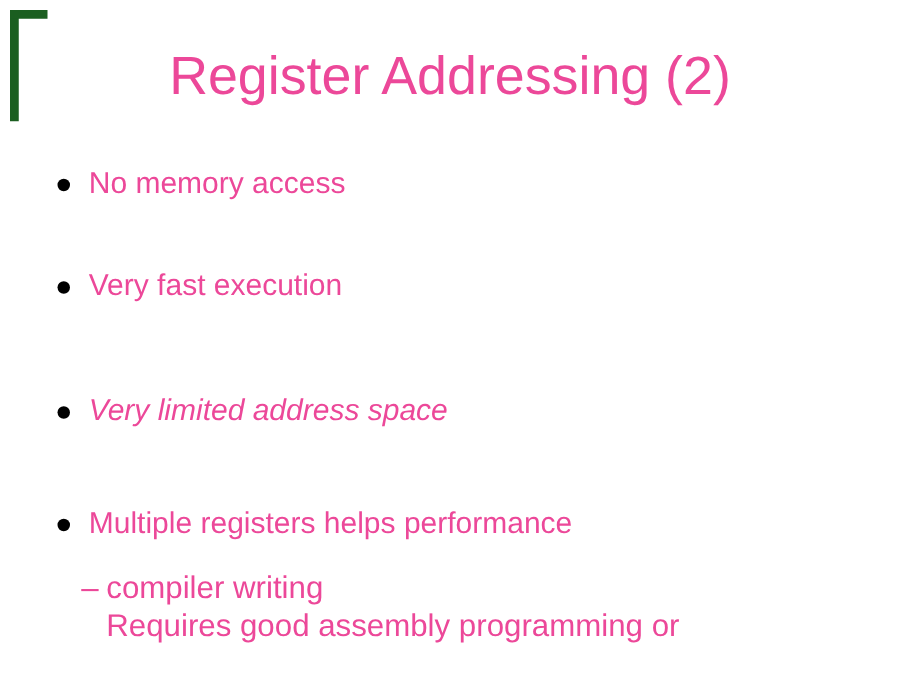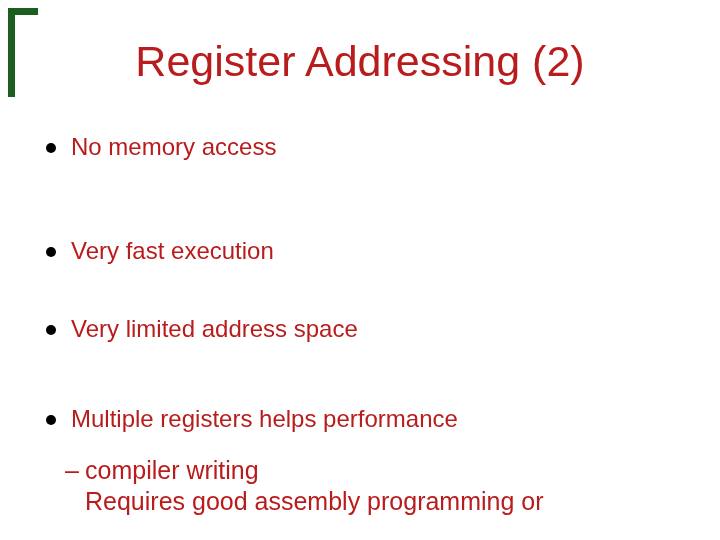--- a/index.html
+++ b/index.html
@@ -5,21 +5,21 @@
   html, body {
     margin: 0;
     padding: 0;
     background: #ffffff;
   }
   .slide {
     position: relative;
     width: 720px;
     height: 540px;
     background: #ffffff;
-    color: #b91c1c;
+    color: #ec4899;
     font-family: "Liberation Sans", sans-serif;
     overflow: hidden;
   }
   
   .green-border-v {
     position: absolute;
     left: 8px;
     top: 8px;
     width: 7px;
     height: 89px;
@@ -55,22 +55,22 @@
   .bullet .dot {
     position: absolute;
     left: -25px;
     top: 15px;
     width: 10px;
     height: 10px;
     border-radius: 50%;
     background: #000000;
   }
   .bullet-1 { top: 128px; }
-  .bullet-2 { top: 232px; }
-  .bullet-3 { top: 310px; }
+  .bullet-2 { top: 210px; }
+  .bullet-3 { top: 310px; font-style: italic; }
   .bullet-4 { top: 400px; }
   .sub-bullet {
     position: absolute;
     left: 85px;
     top: 455px;
     font-size: 25px;
     line-height: 31px;
     white-space: nowrap;
   }
   .sub-bullet .dash {

